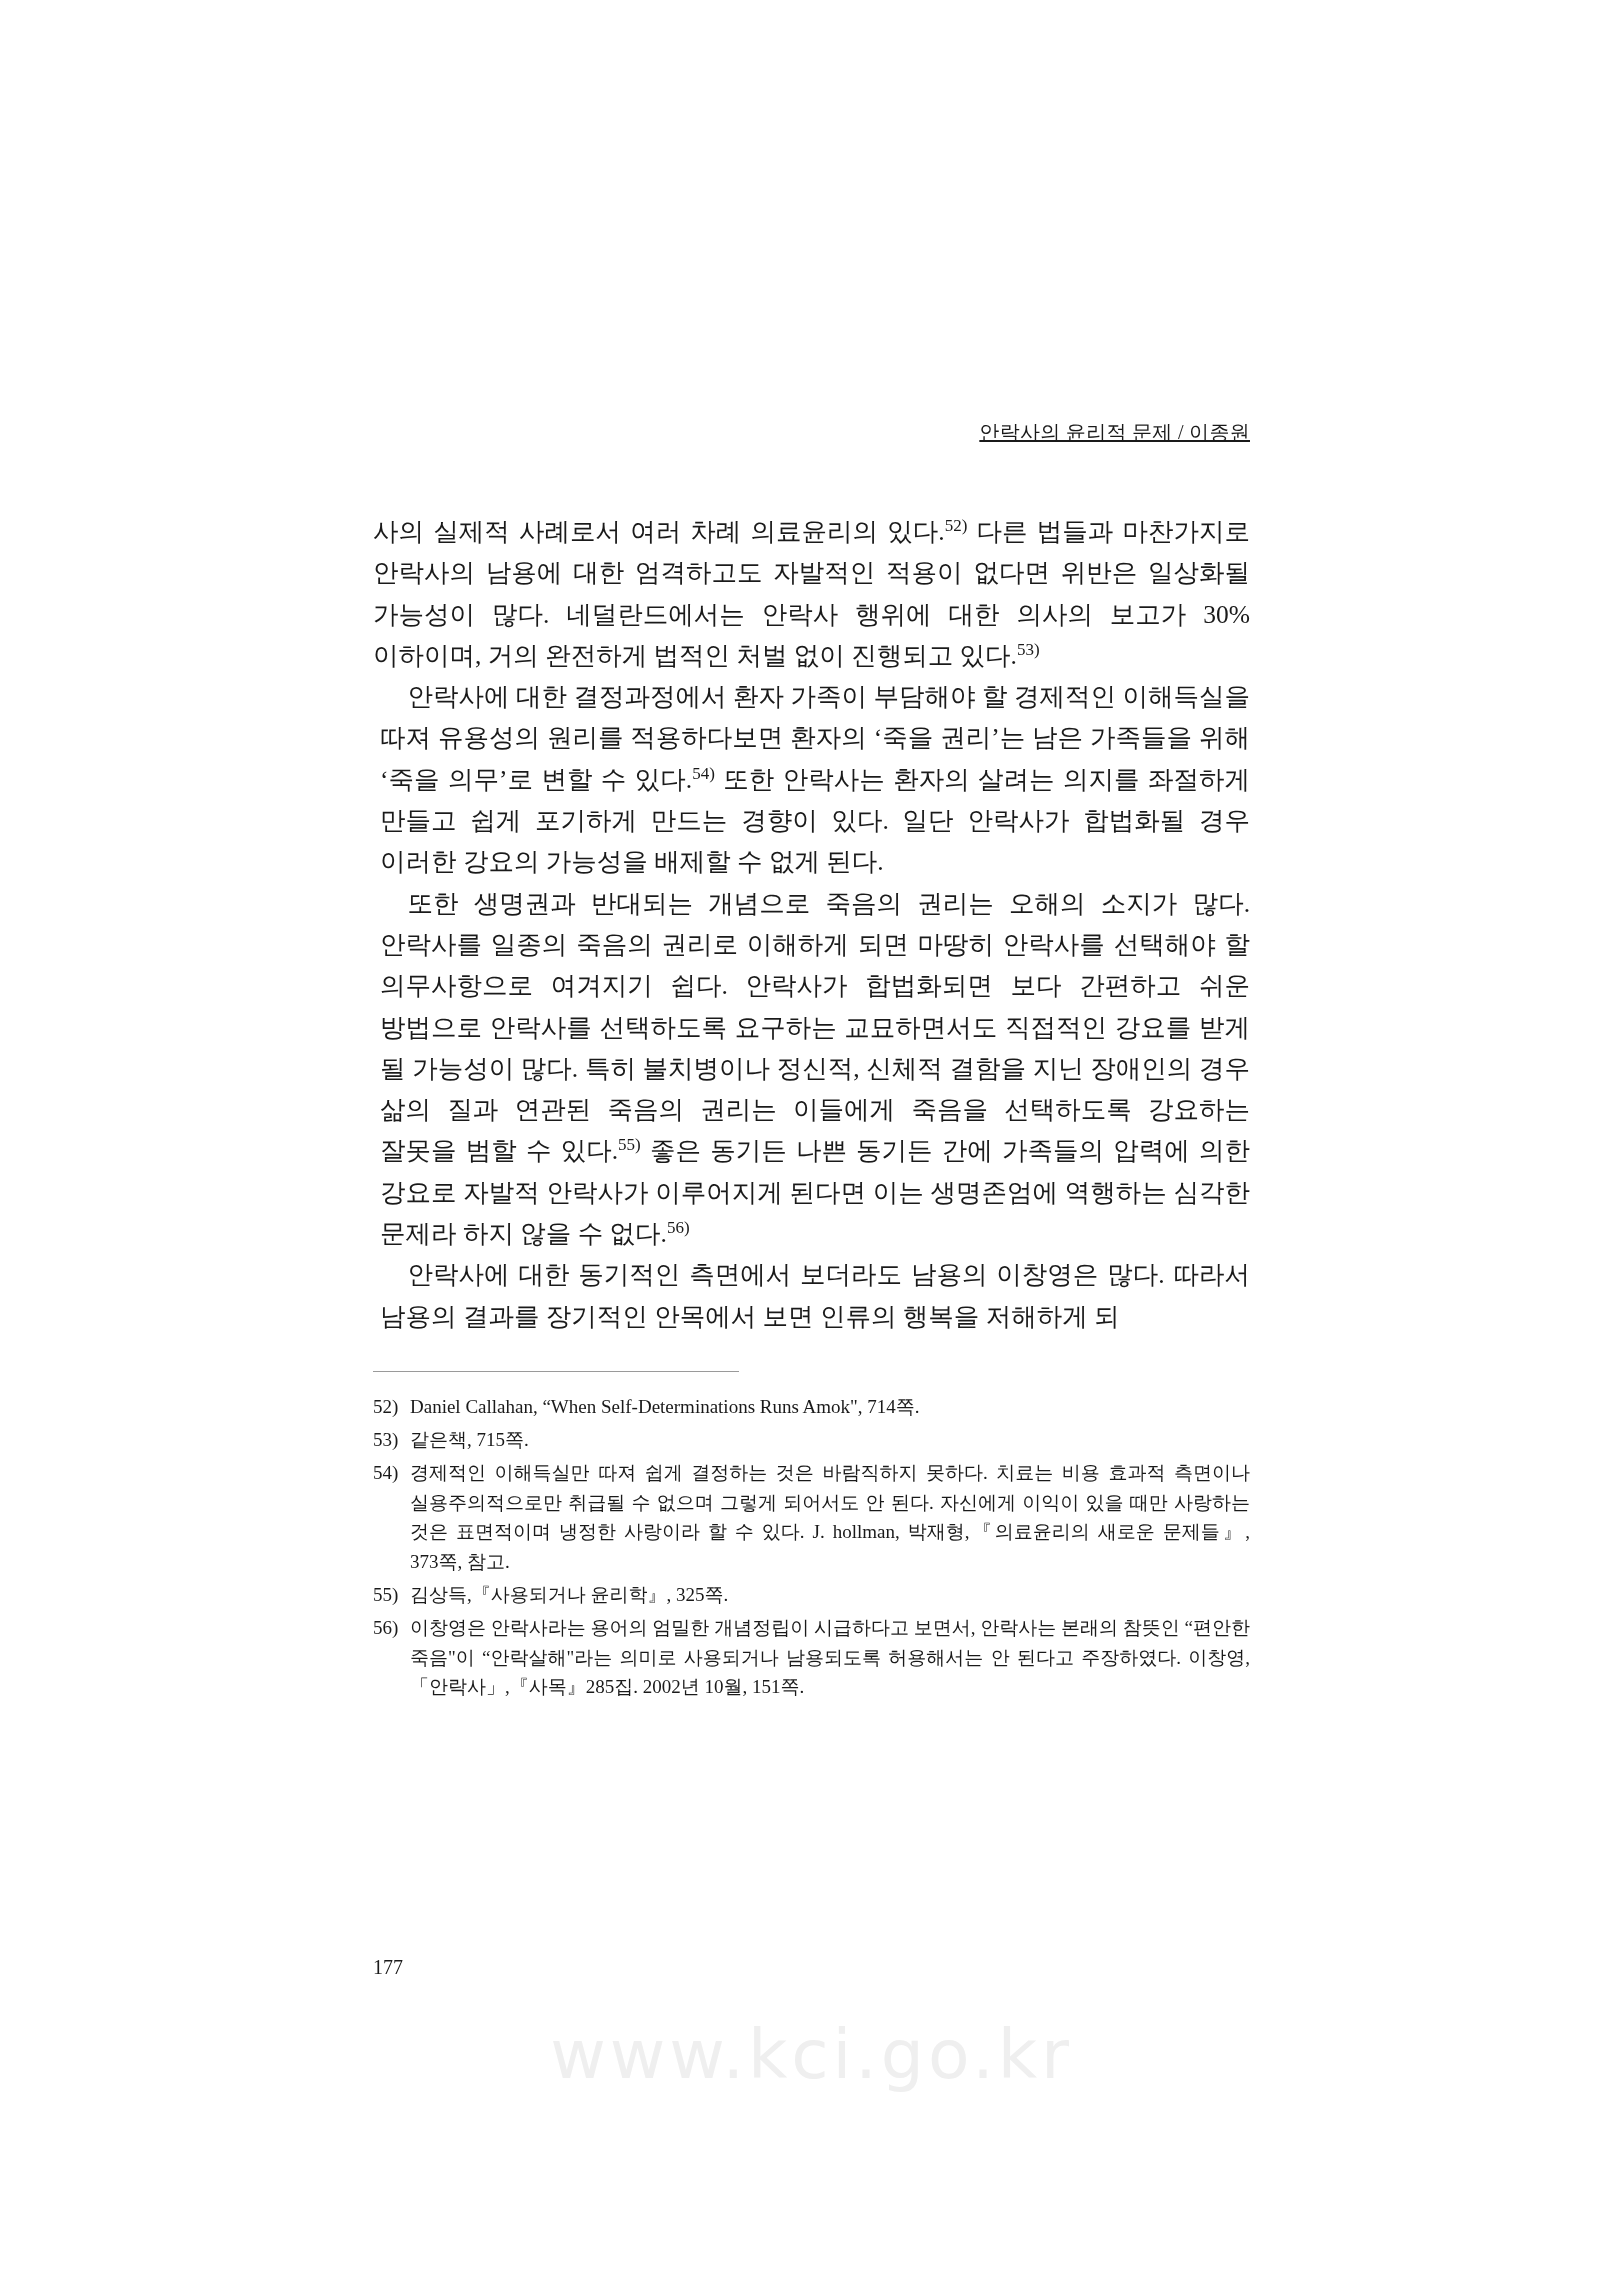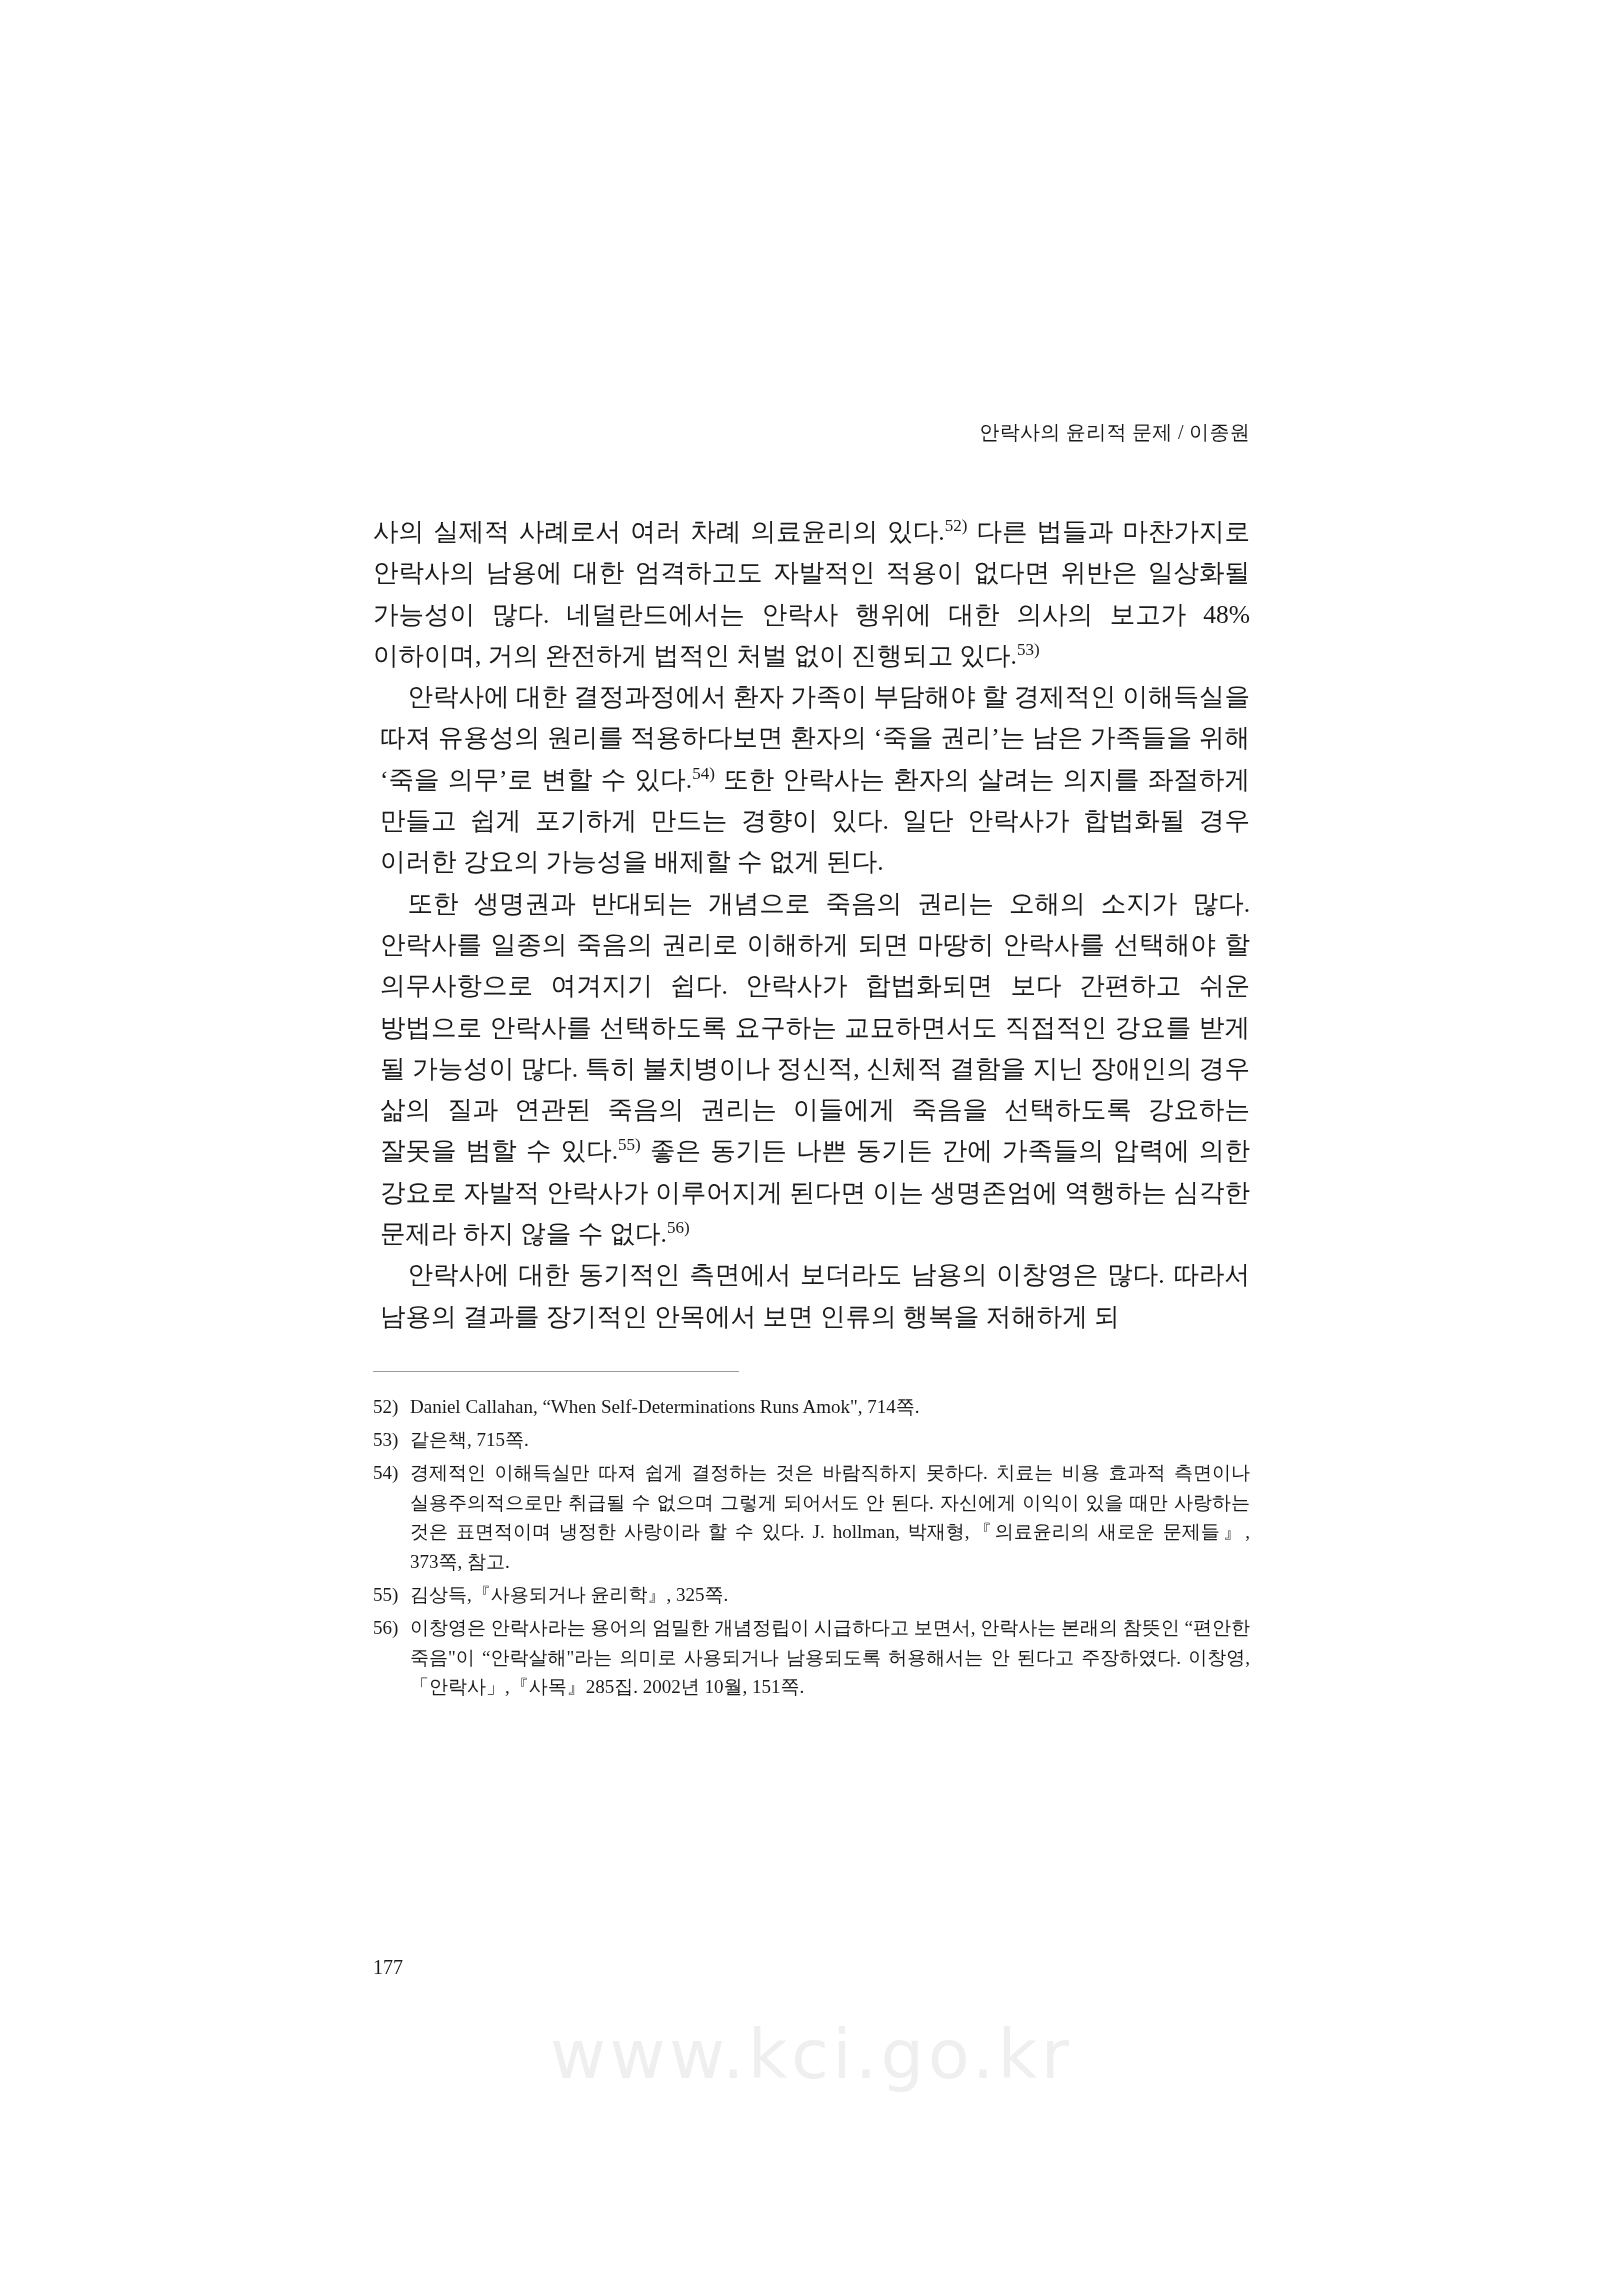--- a/index.html
+++ b/index.html
@@ -21,20 +21,21 @@
     left: 373px;
     top: 419px;
     width: 877px;
   }
   .running-head {
     text-align: right;
     font-size: 20px;
     letter-spacing: 0.3px;
     color: #1a1a1a;
     margin-bottom: 65px;
+    text-decoration: underline;
   }
   .body-text p {
     margin: 0;
     font-size: 25.5px;
     line-height: 1.62;
     text-align: justify;
     text-justify: inter-ideograph;
     word-break: keep-all;
   }
   .body-text p.indent {
@@ -94,21 +95,21 @@
 </head>
 <body>
 
 <div class="page">
 
   <div class="content">
 
     <div class="running-head">안락사의 윤리적 문제 / 이종원</div>
 
     <div class="body-text">
-        <p><span>사의 실제적 사례로서 여러 차례 의료윤리의 있다.</span><span class="sup">52)</span><span> 다른 법들과 마찬가지로 안락사의 남용에 대한 엄격하고도 자발적인 적용이 없다면 위반은 일상화될 가능성이 많다. 네덜란드에서는 안락사 행위에 대한 의사의 보고가 48%이하이며, 거의 완전하게 법적인 처벌 없이 진행되고 있다.</span><span class="sup">53)</span></p>
+        <p><span>사의 실제적 사례로서 여러 차례 의료윤리의 있다.</span><span class="sup">52)</span><span> 다른 법들과 마찬가지로 안락사의 남용에 대한 엄격하고도 자발적인 적용이 없다면 위반은 일상화될 가능성이 많다. 네덜란드에서는 안락사 행위에 대한 의사의 보고가 30%이하이며, 거의 완전하게 법적인 처벌 없이 진행되고 있다.</span><span class="sup">53)</span></p>
         <p class="indent"><span>안락사에 대한 결정과정에서 환자 가족이 부담해야 할 경제적인 이해득실을 따져 유용성의 원리를 적용하다보면 환자의 ‘죽을 권리’는 남은 가족들을 위해 ‘죽을 의무’로 변할 수 있다.</span><span class="sup">54)</span><span> 또한 안락사는 환자의 살려는 의지를 좌절하게 만들고 쉽게 포기하게 만드는 경향이 있다. 일단 안락사가 합법화될 경우 이러한 강요의 가능성을 배제할 수 없게 된다.</span></p>
         <p class="indent"><span>또한 생명권과 반대되는 개념으로 죽음의 권리는 오해의 소지가 많다. 안락사를 일종의 죽음의 권리로 이해하게 되면 마땅히 안락사를 선택해야 할 의무사항으로 여겨지기 쉽다. 안락사가 합법화되면 보다 간편하고 쉬운 방법으로 안락사를 선택하도록 요구하는 교묘하면서도 직접적인 강요를 받게 될 가능성이 많다. 특히 불치병이나 정신적, 신체적 결함을 지닌 장애인의 경우 삶의 질과 연관된 죽음의 권리는 이들에게 죽음을 선택하도록 강요하는 잘못을 범할 수 있다.</span><span class="sup">55)</span><span> 좋은 동기든 나쁜 동기든 간에 가족들의 압력에 의한 강요로 자발적 안락사가 이루어지게 된다면 이는 생명존엄에 역행하는 심각한 문제라 하지 않을 수 없다.</span><span class="sup">56)</span></p>
         <p class="indent"><span>안락사에 대한 동기적인 측면에서 보더라도 남용의 이창영은 많다. 따라서 남용의 결과를 장기적인 안목에서 보면 인류의 행복을 저해하게 되</span></p>
       </div>
 
     <div class="fn-rule"></div>
 
     <div class="footnotes">
         <div class="fn">
           <div class="marker">52)</div>

